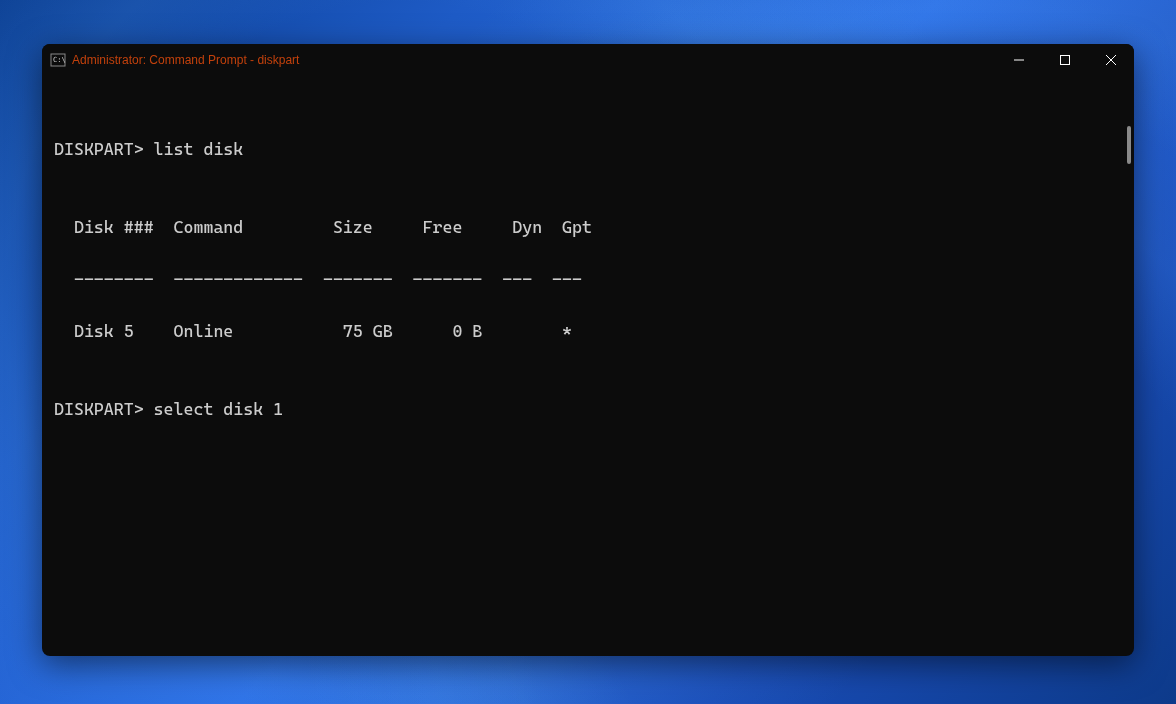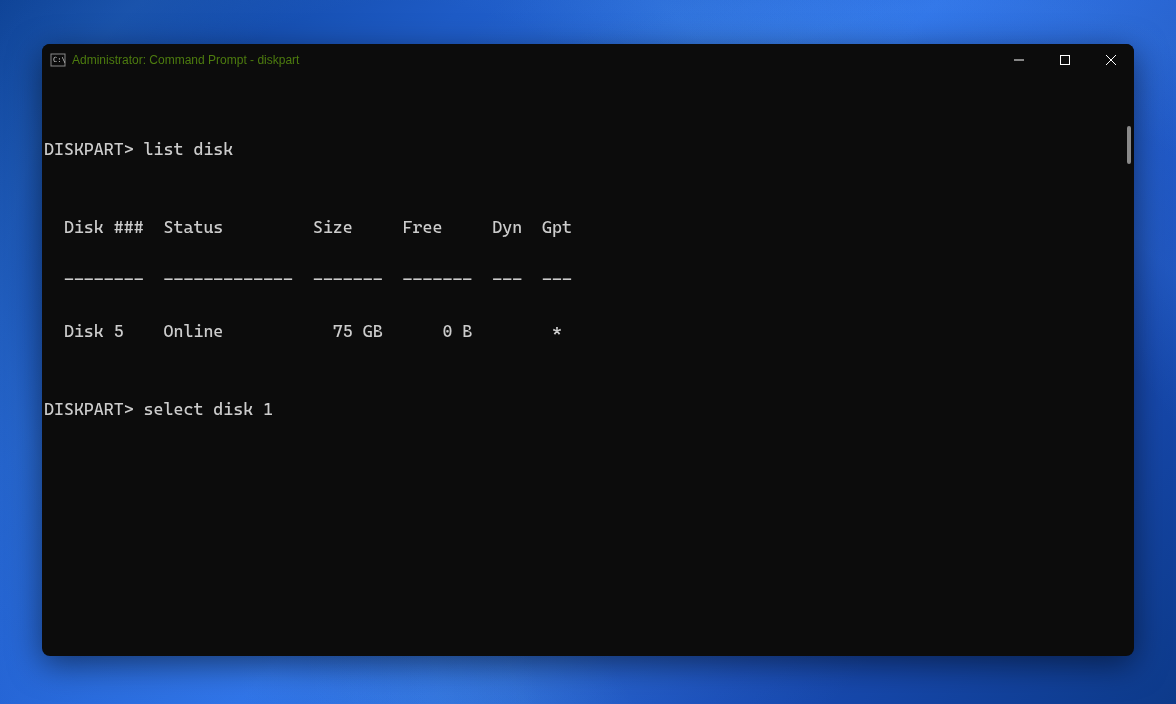--- a/index.html
+++ b/index.html
@@ -74,21 +74,21 @@
       align-items: center;
       justify-content: center;
     }
     
     .titlebar-icon svg {
       width: 16px;
       height: 16px;
     }
     
     .titlebar-title {
-      color: #4d7c0f;
+      color: #c2410c;
       font-size: 12px;
       flex: 1;
     }
     
     .window-controls {
       display: flex;
       height: 100%;
     }
     
     .window-control {
@@ -96,21 +96,21 @@
       height: 32px;
       display: flex;
       align-items: center;
       justify-content: center;
       color: #ffffff;
       cursor: pointer;
     }
     
     .terminal-content {
       flex: 1;
-      padding: 8px 12px 8px 2px;
+      padding: 8px 12px 8px 12px;
       font-family: 'Cascadia Mono', 'Consolas', 'Courier New', monospace;
       font-size: 17px;
       line-height: 26px;
       color: #cccccc;
       white-space: pre;
       overflow-y: auto;
       position: relative;
     }
     
     .terminal-content::-webkit-scrollbar {
@@ -173,21 +173,21 @@
             <line x1="10" y1="0" x2="0" y2="10" stroke="#fff" stroke-width="1"></line>
           </svg>
       </div>
     </div>
   </div>
 
   <div class="terminal-content">
     <div class="scrollbar-indicator"></div>
 <span class="prompt-line">DISKPART&gt; list disk</span>
 <span class="prompt-line"></span>
-<span class="prompt-line">  Disk ###  Status         Size     Free     Dyn  Gpt</span>
+<span class="prompt-line">  Disk ###  Command         Size     Free     Dyn  Gpt</span>
 <span class="prompt-line">  --------  -------------  -------  -------  ---  ---</span>
 <span class="prompt-line">  Disk 5    Online           75 GB      0 B        *</span>
 <span class="prompt-line"></span>
 <span class="prompt-line">DISKPART&gt; select disk 1</span>
 <span class="prompt-line"></span>
 <span class="prompt-line"></span>
 
 <span class="prompt-line"></span>
 
 <span class="prompt-line"></span>

